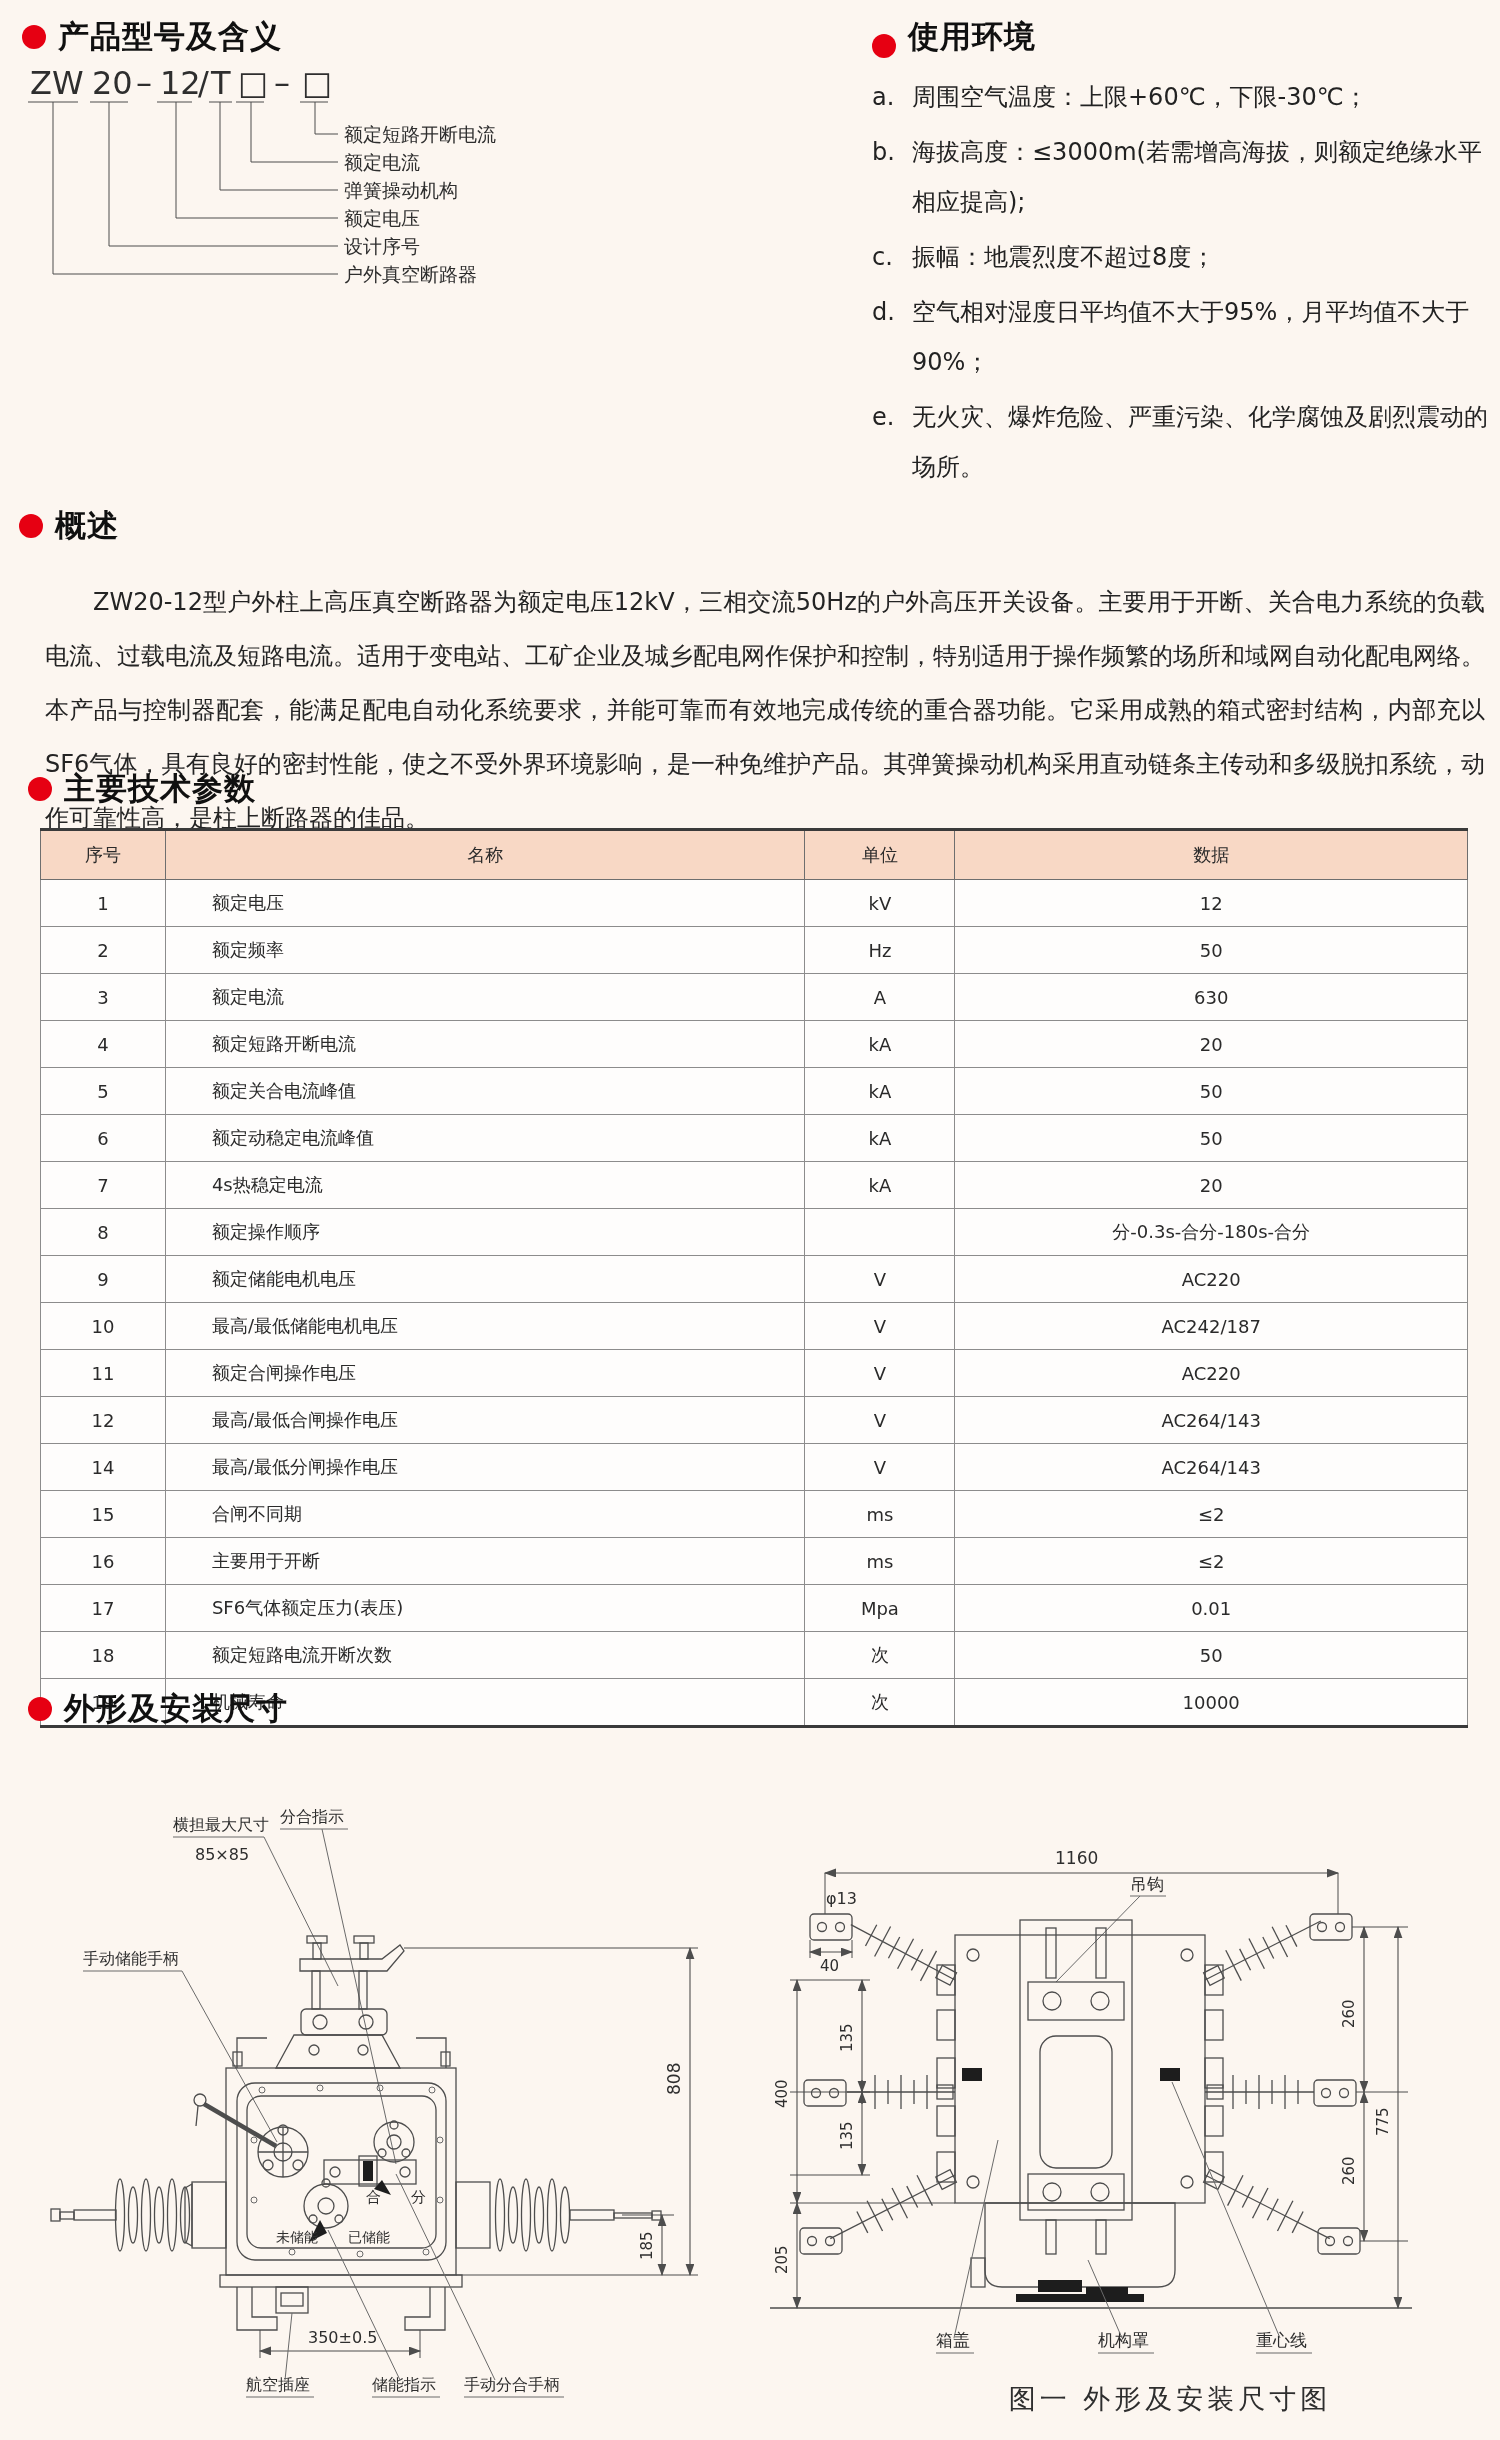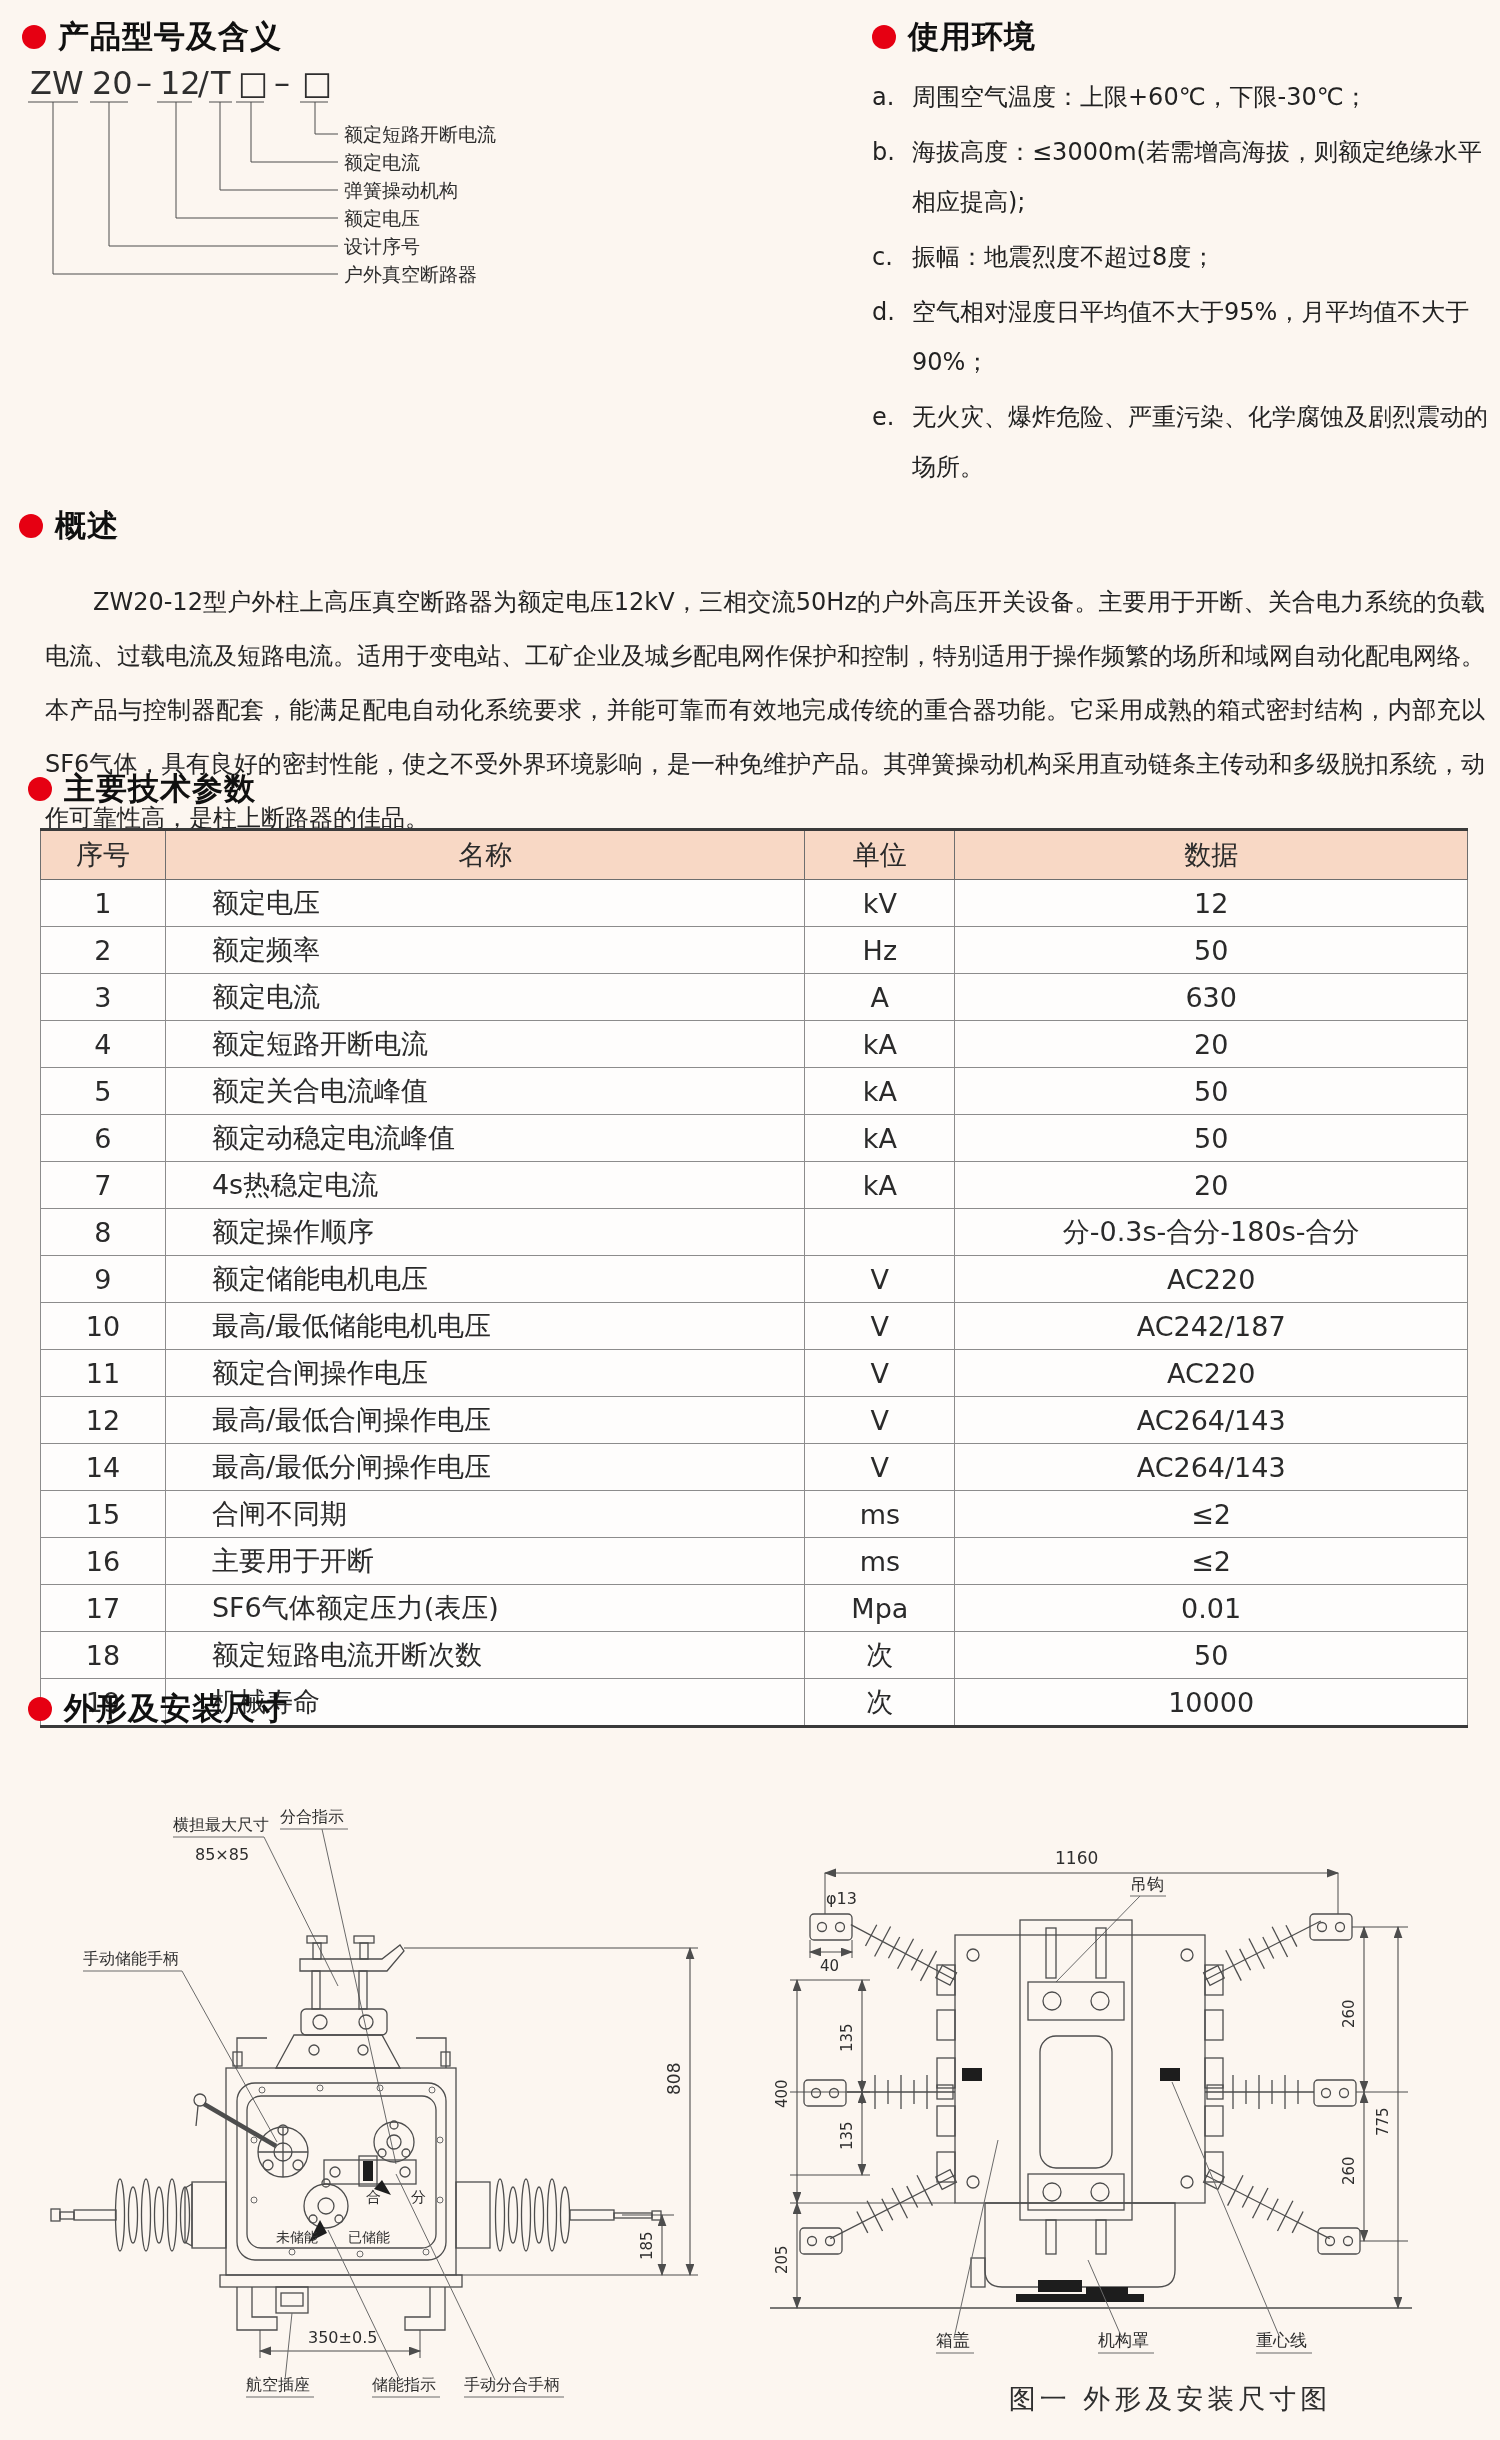--- a/index.html
+++ b/index.html
@@ -18,21 +18,21 @@
     font-size:24px; line-height:50px; color:#222;}
   .env-list li{position:relative; padding-left:40px; margin-bottom:5px;}
   .env-list .k{position:absolute; left:0; top:0;}
 
   
   .overview-p{position:absolute; left:32px; top:562px; width:1440px; margin:13px;
     font-size:24px; line-height:54px; text-indent:2em; text-align:justify; color:#242424;}
 
   
   .params-table{position:absolute; left:40px; top:828px; width:1428px; border-collapse:collapse;
-    font-size:27px; color:#2a2a2a; background:#7f1d1d;}
+    font-size:18px; color:#2a2a2a; background:#7f1d1d;}
   .params-table th{
     background:#f8d8c5; font-weight:normal; height:46px;
     border:1px solid #6e6e6e; border-top:3px solid #3a3a3a;}
   .params-table td{height:44px; text-align:center; border:1px solid #8c8c8c; background:#fefdfc;}
   .params-table tr:last-child td{border-bottom:3px solid #3a3a3a;}
   .params-table td.col-name{text-align:left; padding-left:46px;}
 
   
   .drawing{position:absolute;}
   svg text{font-family:"DejaVu Sans","Liberation Sans",sans-serif; fill:#2e2e2e;}
@@ -87,21 +87,21 @@
     <g font-size="19" fill="#333">
       <text x="324" y="89">额定短路开断电流</text>
       <text x="324" y="117">额定电流</text>
       <text x="324" y="145">弹簧操动机构</text>
       <text x="324" y="173">额定电压</text>
       <text x="324" y="201">设计序号</text>
       <text x="324" y="229">户外真空断路器</text>
     </g>
   </svg>
 
-  <h2 class="sec-head" style="left:872px; top:16px;">
+  <h2 class="sec-head" style="left:872px; top:16px;align-items:flex-end;">
     <span class="dot"></span>
     <span>使用环境</span>
   </h2>
   <ul class="env-list">
     <li><span class="k">a.</span><span>周围空气温度：上限+60℃，下限-30℃；</span></li>
     <li><span class="k">b.</span><span>海拔高度：≤3000m(若需增高海拔，则额定绝缘水平相应提高);</span></li>
     <li><span class="k">c.</span><span>振幅：地震烈度不超过8度；</span></li>
     <li><span class="k">d.</span><span>空气相对湿度日平均值不大于95%，月平均值不大于90%；</span></li>
     <li><span class="k">e.</span><span>无火灾、爆炸危险、严重污染、化学腐蚀及剧烈震动的场所。</span></li>
   </ul>

